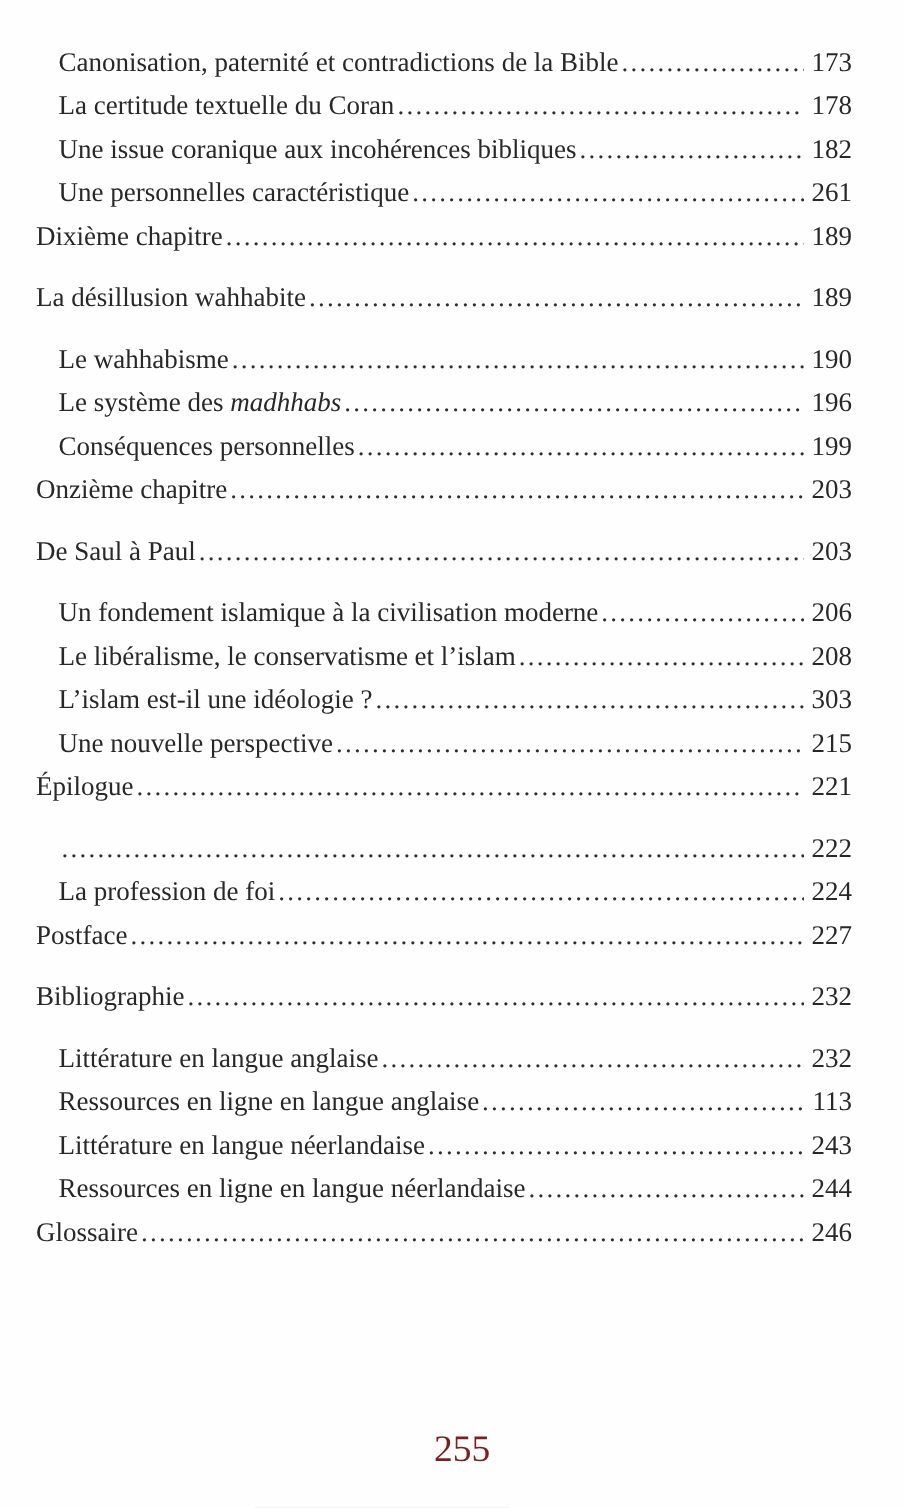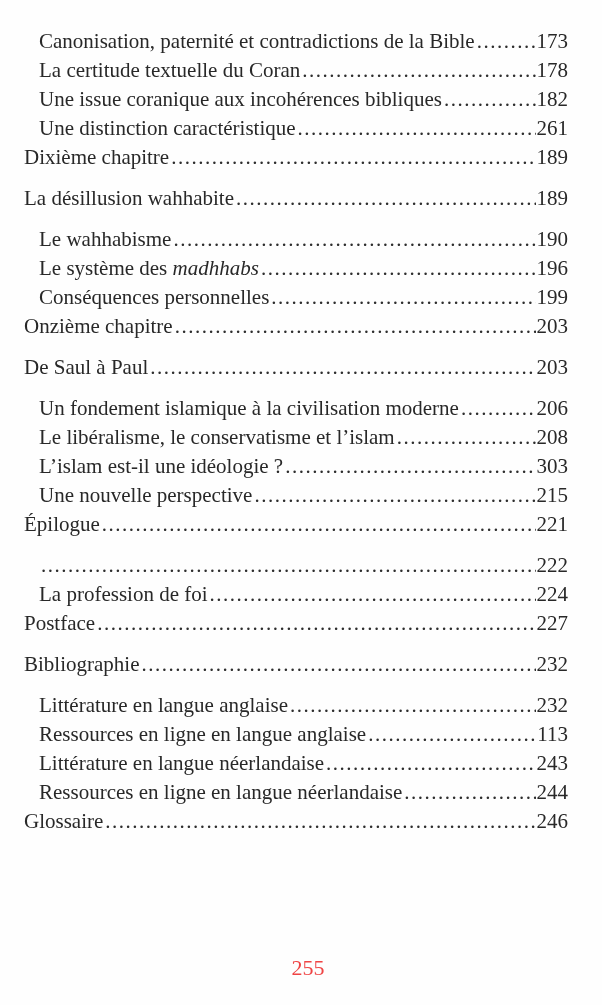--- a/index.html
+++ b/index.html
@@ -15,21 +15,21 @@
     background: #fefefe;
     box-sizing: border-box;
     padding: 27px 34px 0 24px;
     font-family: "Liberation Serif", "DejaVu Serif", serif;
     color: #282828;
     overflow: hidden;
   }
   .toc-row {
     display: flex;
     align-items: flex-start;
-    font-size: 21px;
+    font-size: 18px;
     line-height: 29px;
   }
   .toc-row.sub { padding-left: 15px; }
   .toc-row.chapter { font-weight: normal; margin-bottom: 12px; }
   .toc-row.section { margin-bottom: 12px; }
   .entry-title { flex: 0 0 auto; white-space: nowrap; }
   .t-italic { font-style: italic; margin-top: 48px; }
   .leader {
     flex: 1 1 auto;
     min-width: 0;
@@ -43,22 +43,22 @@
     flex: 0 0 auto;
     min-width: 32px;
     text-align: right;
   }
   .footer-page-number {
     position: absolute;
     left: 0;
     right: 0;
     bottom: 24px;
     text-align: center;
-    font-size: 22px;
-    color: #ef4444;
+    font-size: 25px;
+    color: #7f1d1d;
     padding-left: 14px;
   }
 </style>
 </head>
 <body>
 
 <div class="page">
   <div class="toc">
       <div class="toc-row sub">
     <span class="entry-title"><span class="t-main">Canonisation, paternité et contradictions de la Bible</span></span>
@@ -69,21 +69,21 @@
     <span class="entry-title"><span class="t-main">La certitude textuelle du Coran</span></span>
     <span class="leader">................................................................................................................................................................</span>
     <span class="entry-page">178</span>
   </div>
       <div class="toc-row sub">
     <span class="entry-title"><span class="t-main">Une issue coranique aux incohérences bibliques</span></span>
     <span class="leader">................................................................................................................................................................</span>
     <span class="entry-page">182</span>
   </div>
       <div class="toc-row sub">
-    <span class="entry-title"><span class="t-main">Une distinction caractéristique</span></span>
+    <span class="entry-title"><span class="t-main">Une personnelles caractéristique</span></span>
     <span class="leader">................................................................................................................................................................</span>
     <span class="entry-page">261</span>
   </div>
       <div class="toc-row chapter">
     <span class="entry-title"><span class="t-main">Dixième chapitre</span></span>
     <span class="leader">................................................................................................................................................................</span>
     <span class="entry-page">189</span>
   </div>
       <div class="toc-row section">
     <span class="entry-title"><span class="t-main">La désillusion wahhabite</span></span>

